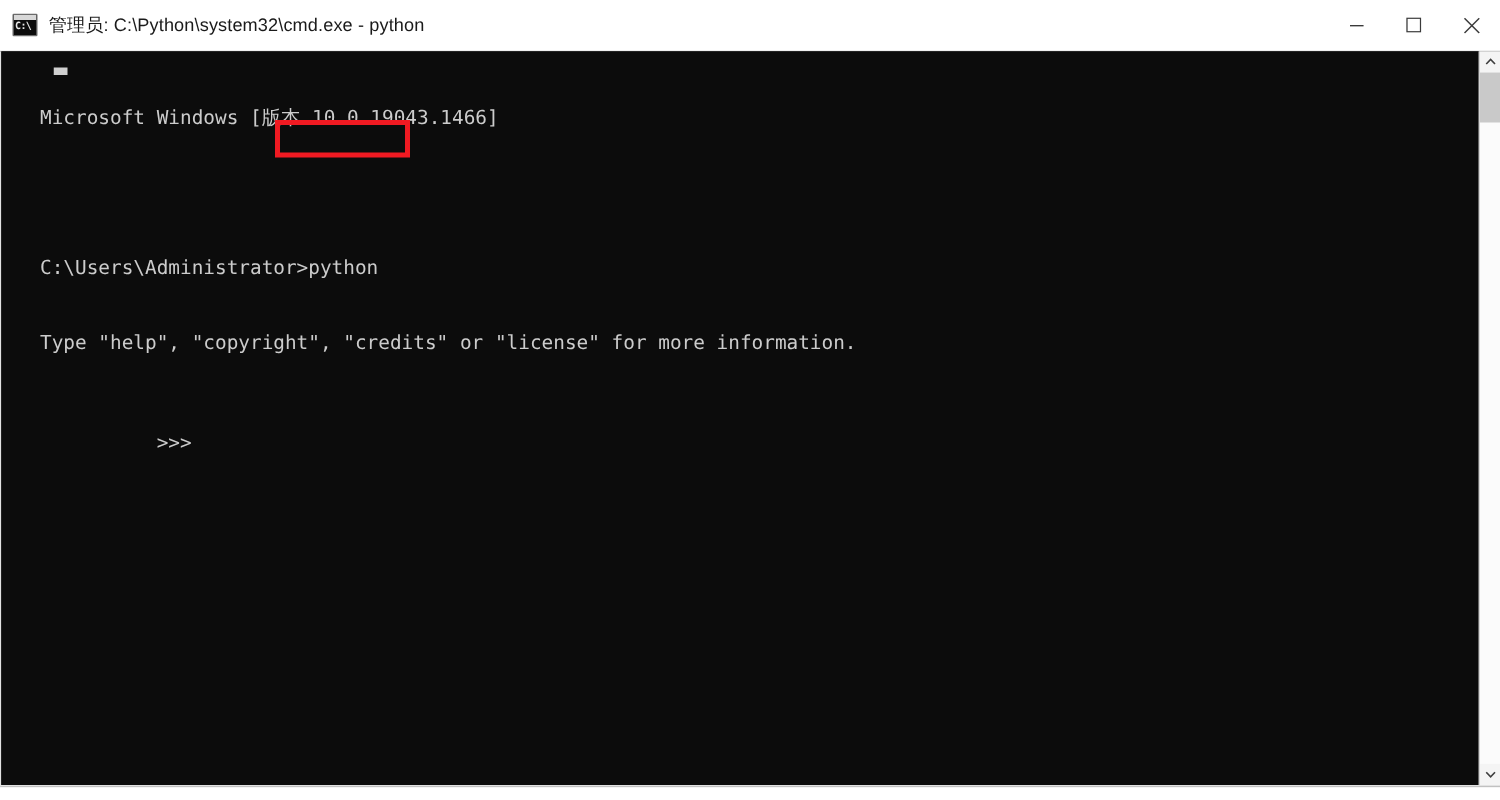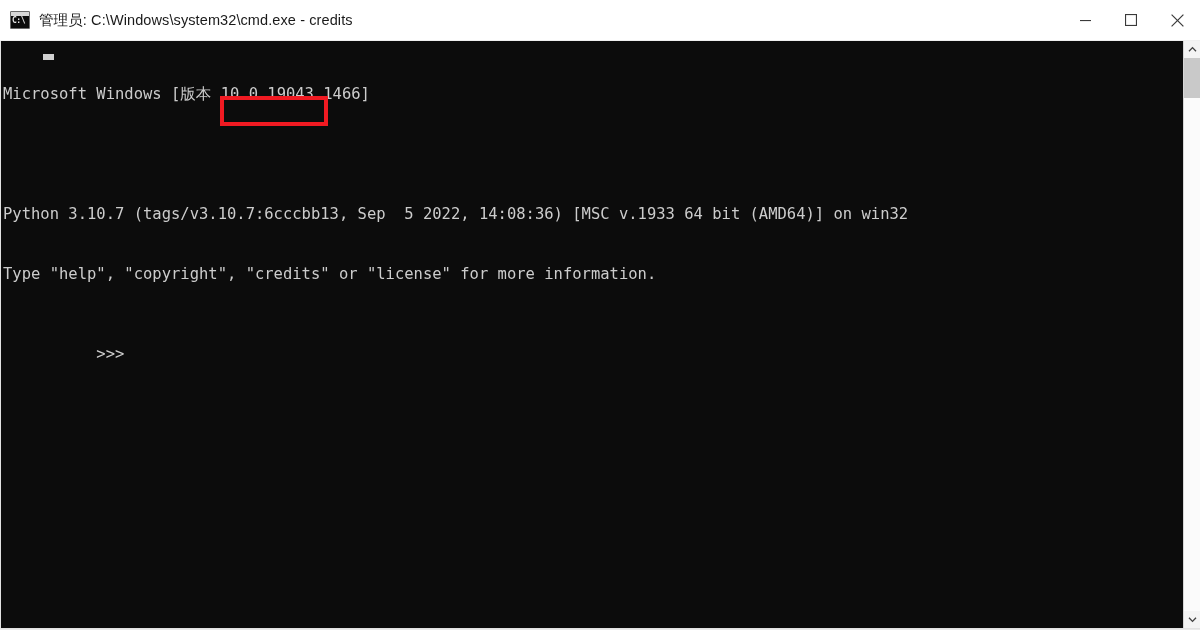--- a/index.html
+++ b/index.html
@@ -114,20 +114,21 @@
     padding: 3px 0 0 2px;
   }
 
   .console-text {
     font-family: "DejaVu Sans Mono", "Liberation Mono", monospace;
     font-size: 15.5px;
     line-height: 20px;
     color: #cccccc;
     white-space: pre;
     letter-spacing: 0px;
+    margin-left: 29px;
   }
 
   .line { height: 20px; white-space: pre; }
 
   .prompt-line {
     position: relative;
     height: 20px;
     white-space: pre;
   }
 
@@ -197,21 +198,21 @@
 <body>
 
 <div class="window">
 
   <div class="titlebar">
     <div class="title-left">
       <div class="cmd-icon">
         <div class="bar"></div>
         <div class="glyph">C:\</div>
       </div>
-      <span class="title-text">管理员: C:\Windows\system32\cmd.exe - credits</span>
+      <span class="title-text">管理员: C:\Python\system32\cmd.exe - python</span>
     </div>
 
     <div class="title-buttons">
       <div class="ctrl-btn">
         <svg width="11" height="11" viewBox="0 0 11 11">
           <rect x="0" y="5" width="11" height="1.1" fill="#3a3a3a"></rect>
         </svg>
       </div>
       <div class="ctrl-btn">
         <svg width="12" height="12" viewBox="0 0 12 12">
@@ -226,21 +227,21 @@
       </div>
     </div>
   </div>
 
   <div class="body-area">
 
     <div class="console">
       <div class="console-text">
         <div class="line">Microsoft Windows [版本 10.0.19043.1466]</div>
         <div class="line"></div>
-        <div class="line">Python 3.10.7 (tags/v3.10.7:6cccbb13, Sep  5 2022, 14:08:36) [MSC v.1933 64 bit (AMD64)] on win32</div>
+        <div class="line">C:\Users\Administrator&gt;python</div>
         <div class="line">Type "help", "copyright", "credits" or "license" for more information.</div>
         <div class="prompt-line">
           <span>&gt;&gt;&gt;</span>
         </div>
       </div>
       <div class="cursor"></div>
       <div class="annot-box"></div>
     </div>
 
     <div class="scrollbar">

